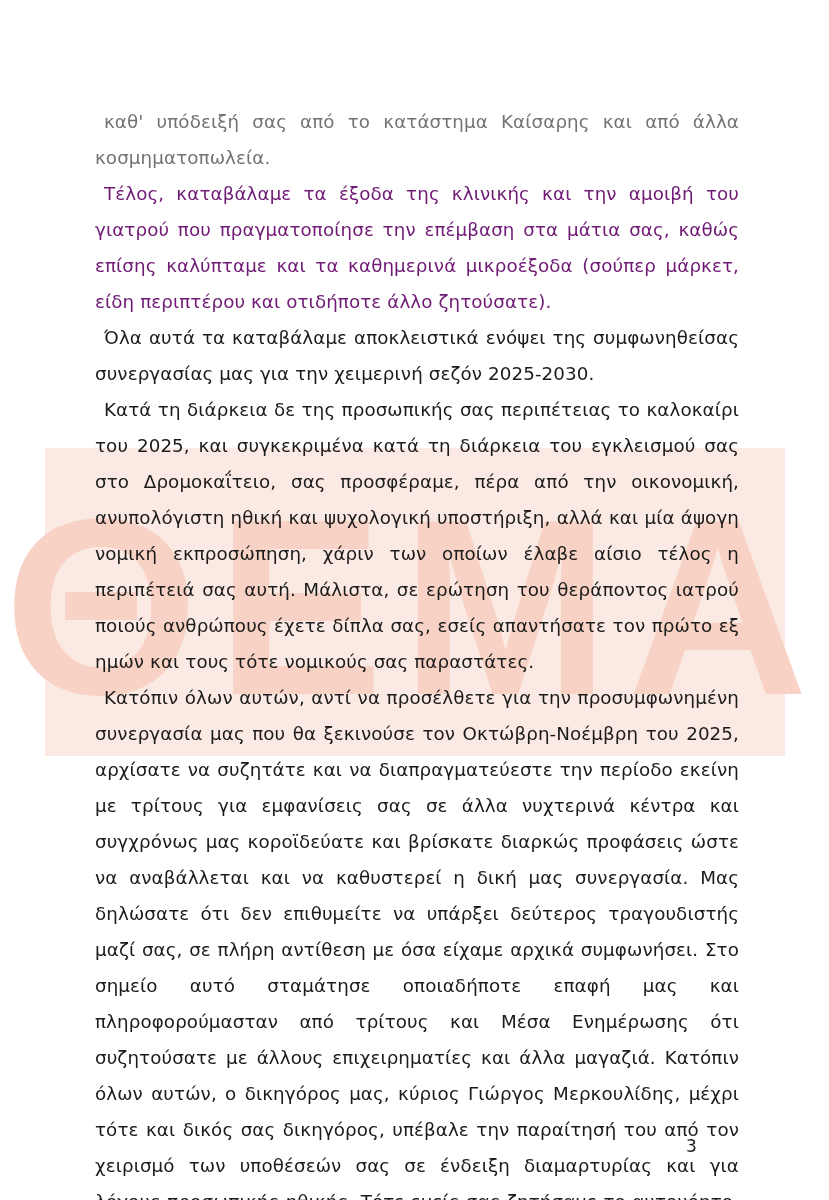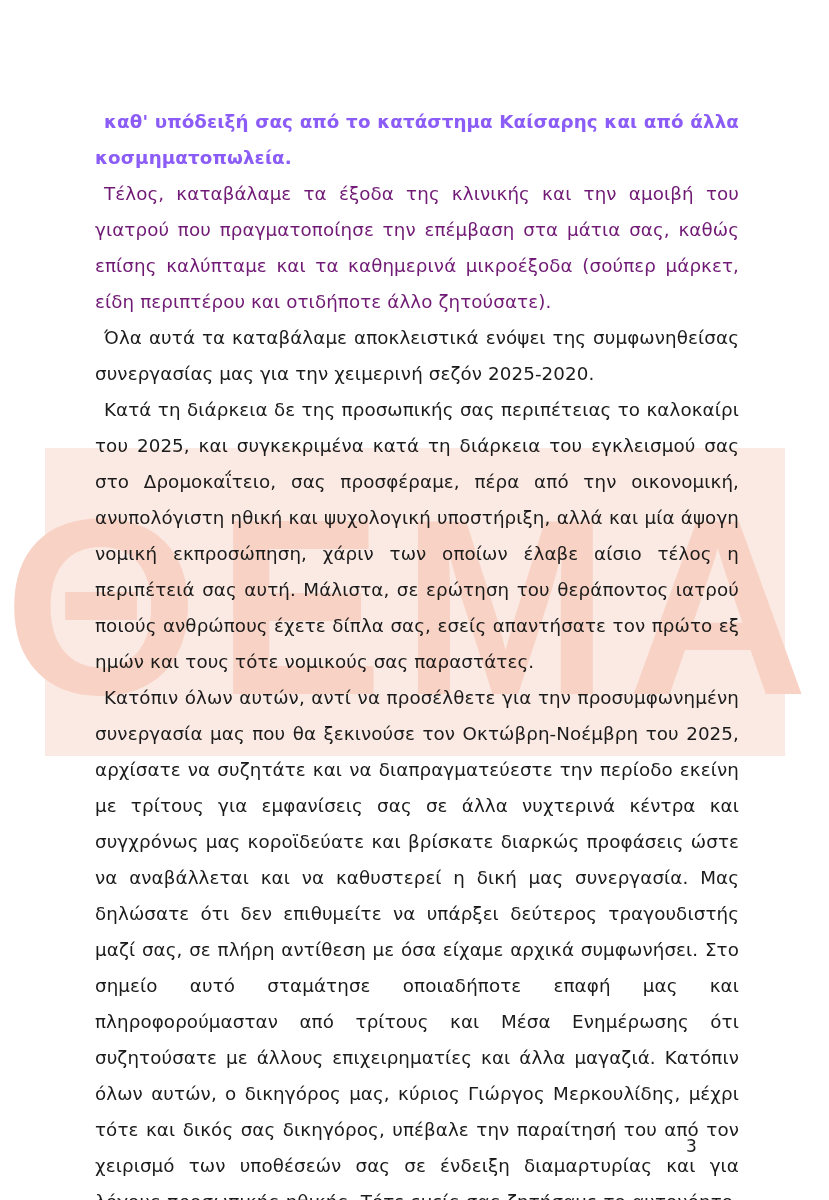--- a/index.html
+++ b/index.html
@@ -95,23 +95,23 @@
 </head>
 <body>
 
 <div class="page">
 
   <div class="watermark-band" style="background: rgb(251, 234, 227);">
     <div class="watermark-text" style="color: rgb(248, 210, 196);">ΘΕΜΑ</div>
   </div>
 
   <div class="content">
-    <p style="color: #8b5cf6; font-weight: bold;">καθ' υπόδειξή σας από το κατάστημα Καίσαρης και από άλλα κοσμηματοπωλεία.</p>
+    <p style="color: #737373;">καθ' υπόδειξή σας από το κατάστημα Καίσαρης και από άλλα κοσμηματοπωλεία.</p>
     <p style="color: #701a75;">Τέλος, καταβάλαμε τα έξοδα της κλινικής και την αμοιβή του γιατρού που πραγματοποίησε την επέμβαση στα μάτια σας, καθώς επίσης καλύπταμε και τα καθημερινά μικροέξοδα (σούπερ μάρκετ, είδη περιπτέρου και οτιδήποτε άλλο ζητούσατε).</p>
-    <p style="color: rgb(27, 27, 27);">Όλα αυτά τα καταβάλαμε αποκλειστικά ενόψει της συμφωνηθείσας συνεργασίας μας για την χειμερινή σεζόν 2025-2020.</p>
+    <p style="color: rgb(27, 27, 27);">Όλα αυτά τα καταβάλαμε αποκλειστικά ενόψει της συμφωνηθείσας συνεργασίας μας για την χειμερινή σεζόν 2025-2030.</p>
     <p style="color: rgb(27, 27, 27);">Κατά τη διάρκεια δε της προσωπικής σας περιπέτειας το καλοκαίρι του 2025, και συγκεκριμένα κατά τη διάρκεια του εγκλεισμού σας στο Δρομοκαΐτειο, σας προσφέραμε, πέρα από την οικονομική, ανυπολόγιστη ηθική και ψυχολογική υποστήριξη, αλλά και μία άψογη νομική εκπροσώπηση, χάριν των οποίων έλαβε αίσιο τέλος η περιπέτειά σας αυτή. Μάλιστα, σε ερώτηση του θεράποντος ιατρού ποιούς ανθρώπους έχετε δίπλα σας, εσείς απαντήσατε τον πρώτο εξ ημών και τους τότε νομικούς σας παραστάτες.</p>
     <p style="color: rgb(27, 27, 27);">Κατόπιν όλων αυτών, αντί να προσέλθετε για την προσυμφωνημένη συνεργασία μας που θα ξεκινούσε τον Οκτώβρη-Νοέμβρη του 2025, αρχίσατε να συζητάτε και να διαπραγματεύεστε την περίοδο εκείνη με τρίτους για εμφανίσεις σας σε άλλα νυχτερινά κέντρα και συγχρόνως μας κοροϊδεύατε και βρίσκατε διαρκώς προφάσεις ώστε να αναβάλλεται και να καθυστερεί η δική μας συνεργασία. Μας δηλώσατε ότι δεν επιθυμείτε να υπάρξει δεύτερος τραγουδιστής μαζί σας, σε πλήρη αντίθεση με όσα είχαμε αρχικά συμφωνήσει. Στο σημείο αυτό σταμάτησε οποιαδήποτε επαφή μας και πληροφορούμασταν από τρίτους και Μέσα Ενημέρωσης ότι συζητούσατε με άλλους επιχειρηματίες και άλλα μαγαζιά. Κατόπιν όλων αυτών, ο δικηγόρος μας, κύριος Γιώργος Μερκουλίδης, μέχρι τότε και δικός σας δικηγόρος, υπέβαλε την παραίτησή του από τον χειρισμό των υποθέσεών σας σε ένδειξη διαμαρτυρίας και για λόγους προσωπικής ηθικής. Τότε εμείς σας ζητήσαμε το αυτονόητο, δηλαδή να μας επιστρέψετε τα χρήματά μας, που ανέρχονται σε εκατοντάδες χιλιάδες ευρώ, κι εσείς,</p>
   </div>
 
   <div class="page-number" style="color: rgb(27, 27, 27);">
     <span>3</span>
   </div>
 
 </div>
 

